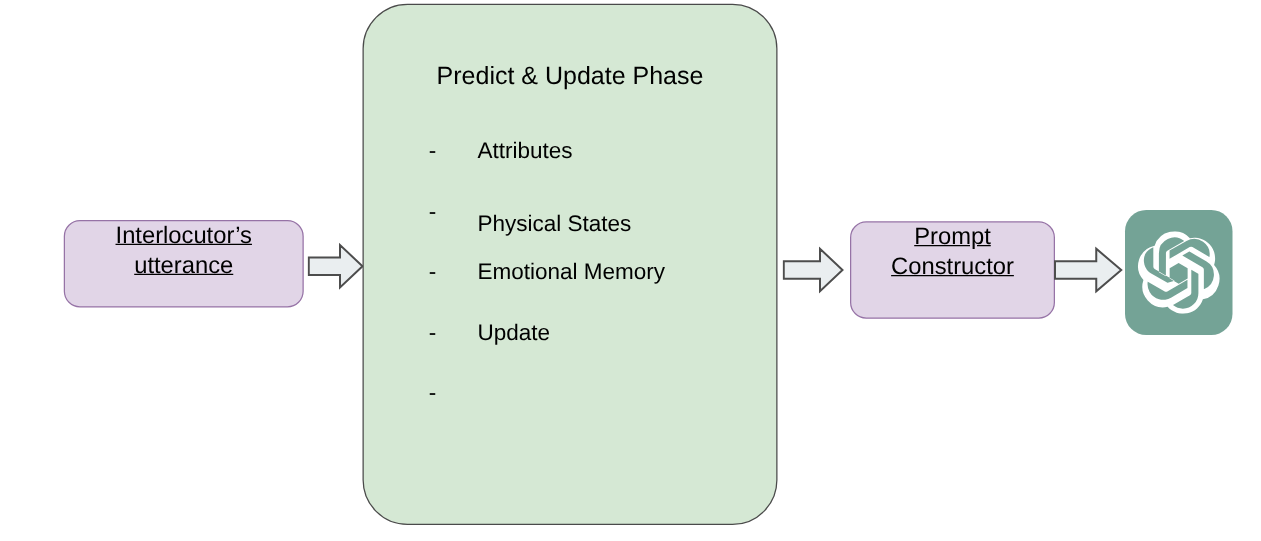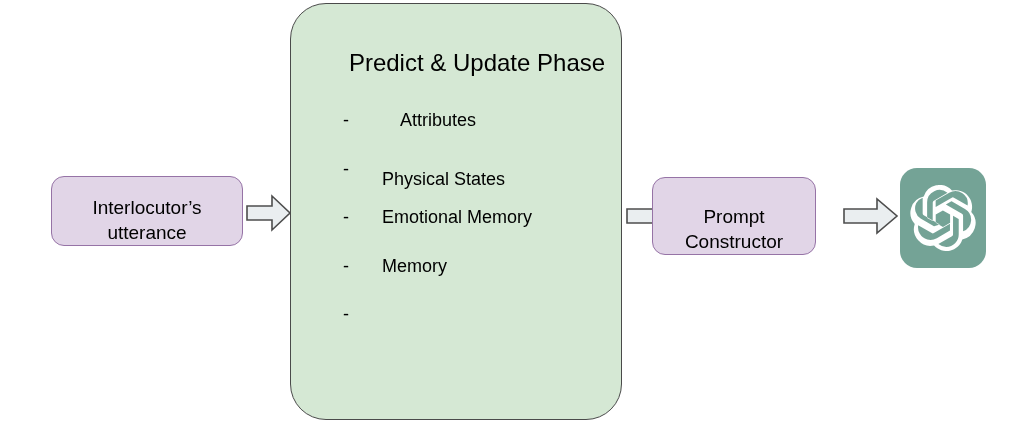--- a/index.html
+++ b/index.html
@@ -20,23 +20,24 @@
     left: 0; top: 0;
     width: 1009px;
     height: 433px;
   }
 
   
   .node {
     position: absolute;
     box-sizing: border-box;
     display: flex;
-    align-items: flex-end;
+    align-items: flex-start;
     justify-content: center;
     text-align: center;
+    text-decoration: underline;
   }
 
   .purple-box {
     background: #e1d5e7;
     border: 1.4px solid #9673a6;
     border-radius: 13px;
     font-size: 19px;
     line-height: 1.28;
     color: #000;
   }
@@ -50,21 +51,21 @@
   }
 
   #left-box {
     left: 51px;
     top: 176px;
     width: 192px;
     height: 70px;
   }
 
   #prompt-box {
-    left: 652px;
+    left: 680px;
     top: 177px;
     width: 164px;
     height: 78px;
   }
 
   #phase-box {
     left: 290px;
     top: 3px;
     width: 332px;
     height: 417px;
@@ -76,24 +77,23 @@
     white-space: pre-line;
   }
 
   
   #phase-title {
     position: absolute;
     left: 290px;
     top: 49px;
     width: 332px;
     text-align: center;
-    font-size: 24px;
+    font-size: 20px;
     line-height: 1.2;
     color: #000;
-    margin-left: 21px;
   }
   .bullet-dash {
     position: absolute;
     left: 343px;
     font-size: 18px;
     line-height: 1.32;
     color: #000;
   }
   .bullet-text {
     position: absolute;
@@ -139,30 +139,30 @@
     <svg width="46" height="38" viewBox="0 0 46 38">
       <path d="M1,12 L26,12 L26,2 L44,19 L26,36 L26,26 L1,26 Z" fill="#eaeef0" stroke="#4d4d4d" stroke-width="1.6" stroke-linejoin="miter"></path>
     </svg>
   </div>
 
   <div class="node green-box" id="phase-box"></div>
 
   <div id="phase-title">Predict &amp; Update Phase</div>
 
   <div class="bullet-dash" style="top:109px;">-</div>
-  <div class="bullet-text" style="top:109px;margin-left:18px;">Attributes</div>
+  <div class="bullet-text" style="top:109px;">Attributes</div>
 
   <div class="bullet-dash" style="top:158px;">-</div>
   <div class="bullet-text" style="top:168px;">Physical States</div>
 
   <div class="bullet-dash" style="top:206px;">-</div>
   <div class="bullet-text" style="top:206px;">Emotional Memory</div>
 
   <div class="bullet-dash" style="top:255px;">-</div>
-  <div class="bullet-text" style="top:255px;">Memory</div>
+  <div class="bullet-text" style="top:255px;">Update</div>
 
   <div class="bullet-dash" style="top:303px;">-</div>
 
   <div class="block-arrow" id="arrow-2" style="left:626px; top:197px;">
     <svg width="50" height="38" viewBox="0 0 50 38">
       <path d="M1,12 L30,12 L30,2 L48,19 L30,36 L30,26 L1,26 Z" fill="#eaeef0" stroke="#4d4d4d" stroke-width="1.6" stroke-linejoin="miter"></path>
     </svg>
   </div>
 
   <div class="node purple-box" id="prompt-box">

